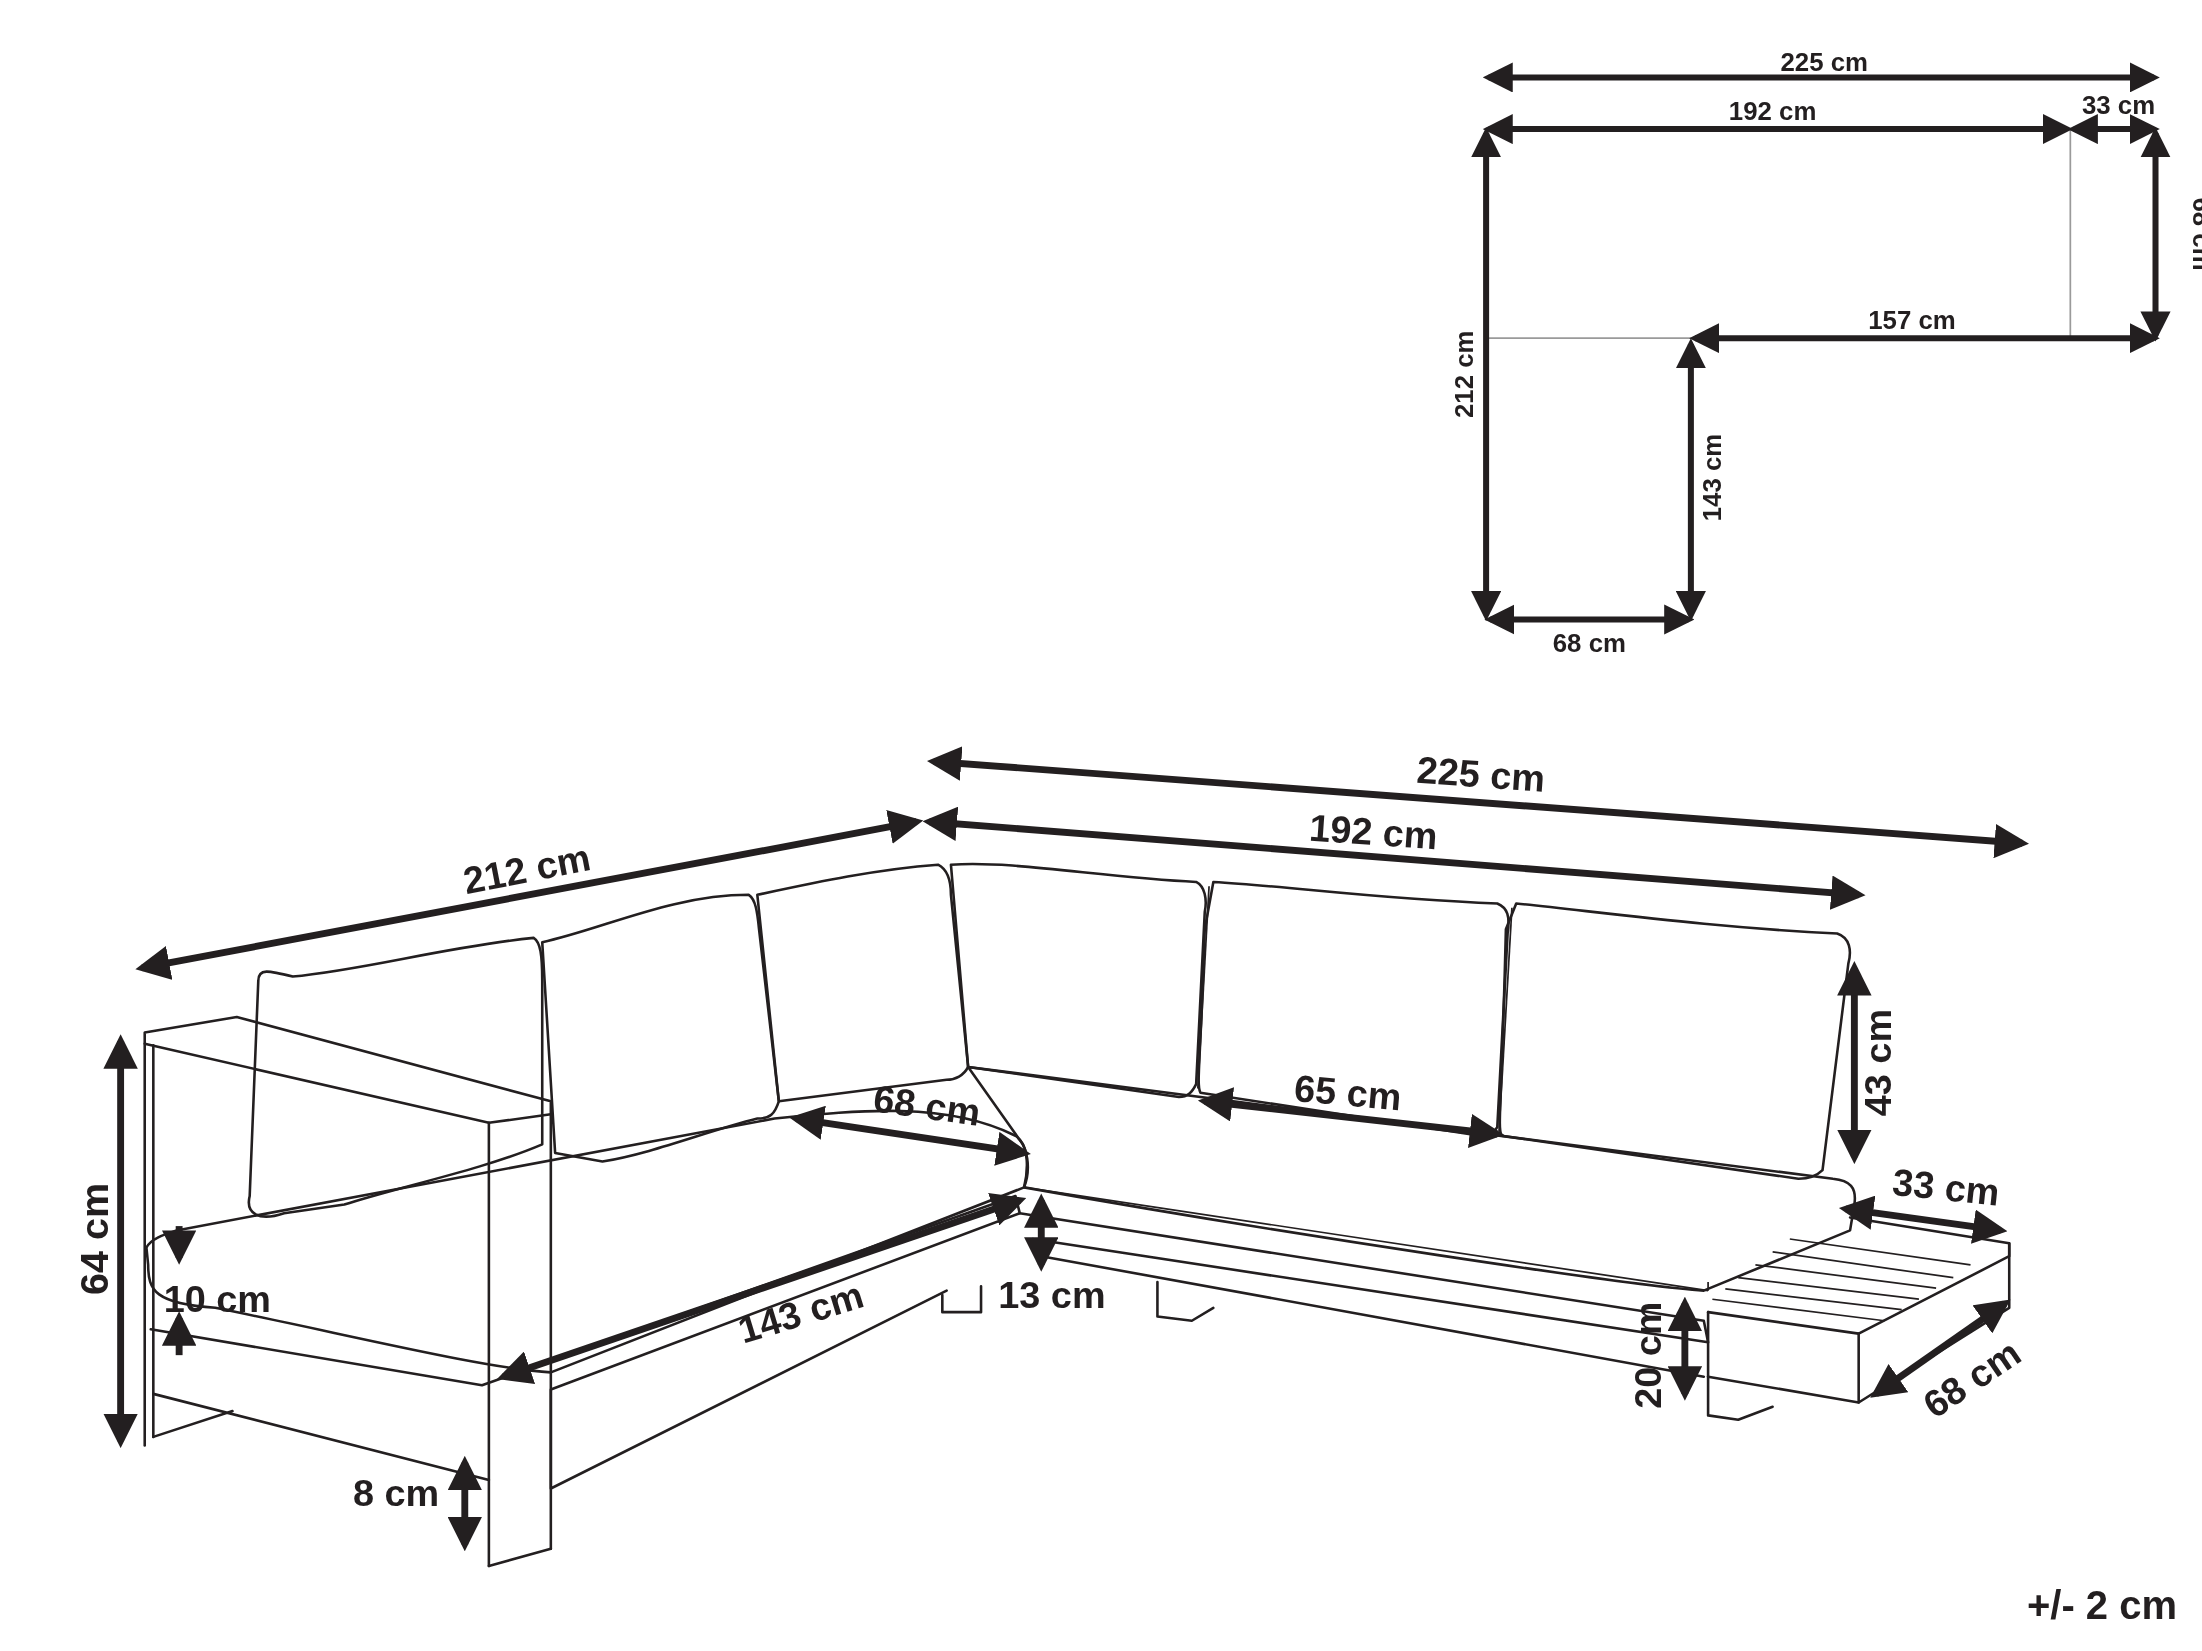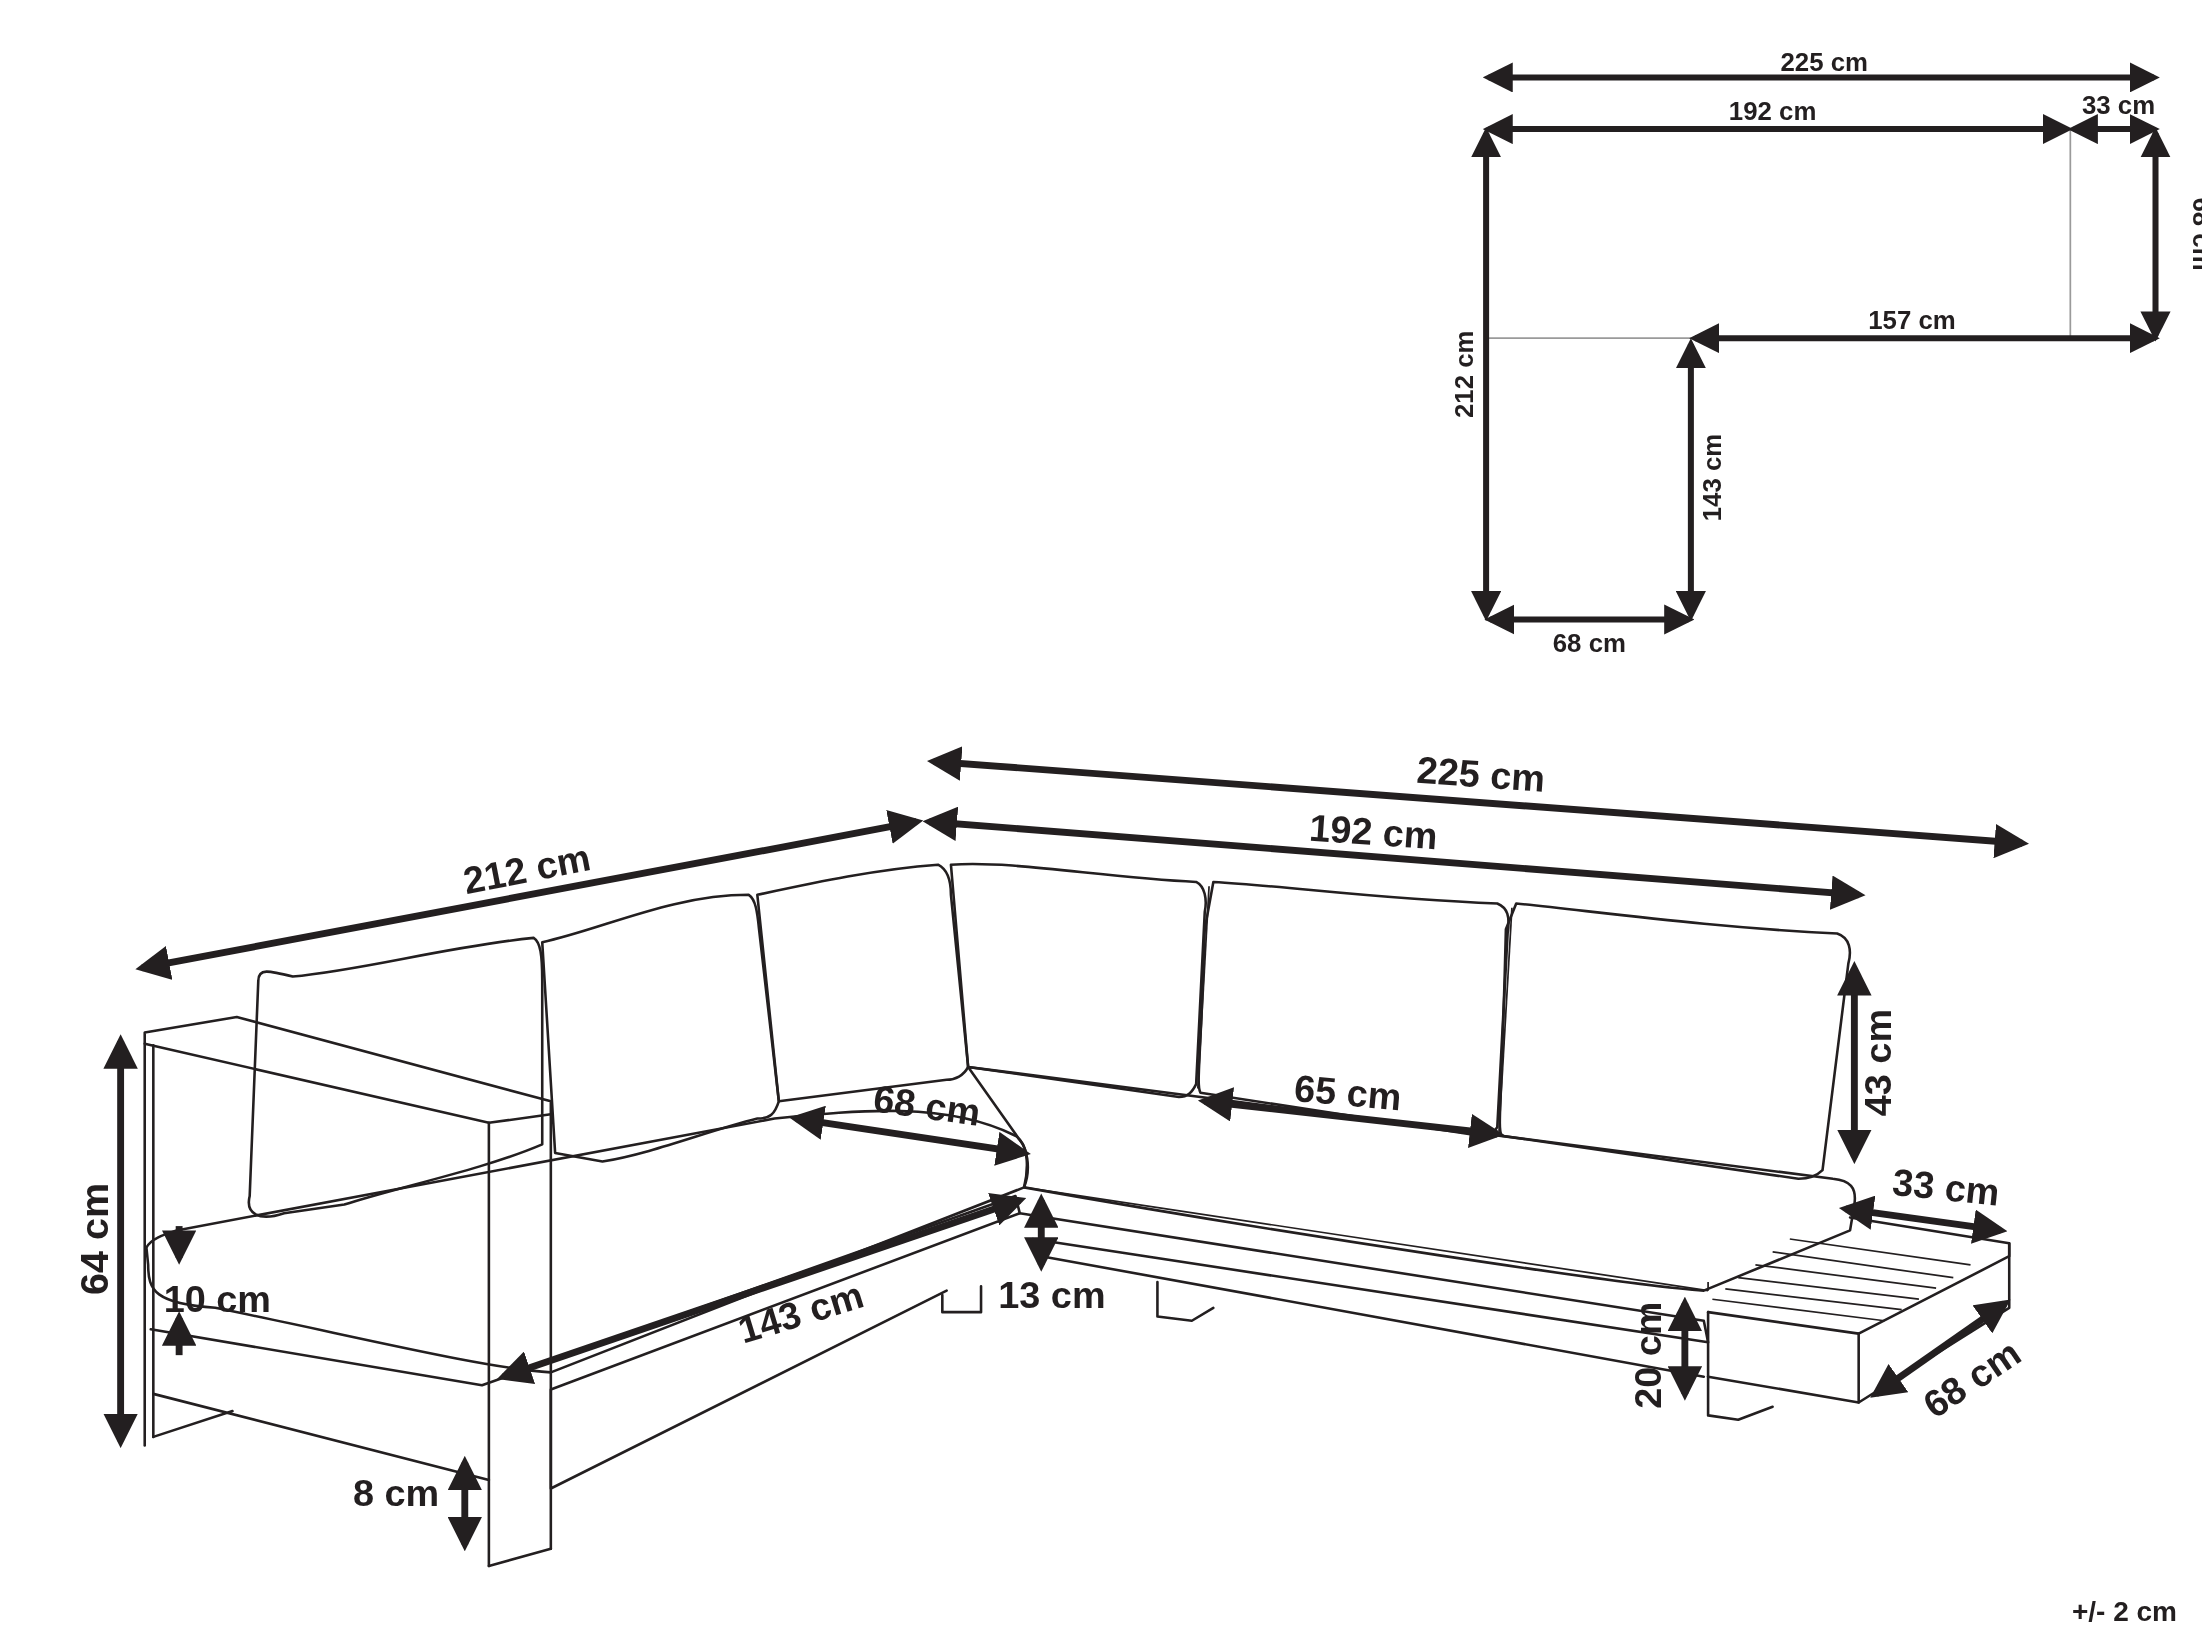--- a/index.html
+++ b/index.html
@@ -4,21 +4,21 @@
 <style>
   html,body{margin:0;padding:0;background:#ffffff;}
   body{width:2203px;height:1652px;overflow:hidden;position:relative;font-family:"Liberation Sans",sans-serif;}
   #canvas{position:absolute;left:0;top:0;width:2203px;height:1652px;}
   .ln{fill:none;stroke:#231f20;stroke-width:3;stroke-linejoin:round;stroke-linecap:round;}
   .thin{fill:none;stroke:#231f20;stroke-width:2;}
   .guide{fill:none;stroke:#9a9a9a;stroke-width:2;}
   .dim{fill:none;stroke:#231f20;stroke-width:8;}
   .dimT{fill:none;stroke:#231f20;stroke-width:7;}
   .lbl{font-family:"Liberation Sans",sans-serif;font-weight:bold;fill:#231f20;}
-  .tol{position:absolute;right:26px;bottom:24px;font-family:"Liberation Sans",sans-serif;font-weight:bold;font-size:28px;color:#231f20;}
+  .tol{position:absolute;right:26px;bottom:24px;font-family:"Liberation Sans",sans-serif;font-weight:bold;font-size:40px;color:#231f20;}
 </style>
 </head>
 <body>
 
 <svg id="canvas" viewBox="0 0 2560 1920" xmlns="http://www.w3.org/2000/svg">
   <defs>
     <marker id="ah" viewBox="0 0 10 10" refX="8" refY="5" markerWidth="5" markerHeight="5" orient="auto-start-reverse" markerUnits="strokeWidth">
       <path d="M0,0 L10,5 L0,10 Z" fill="#231f20"></path>
     </marker>
   </defs>

